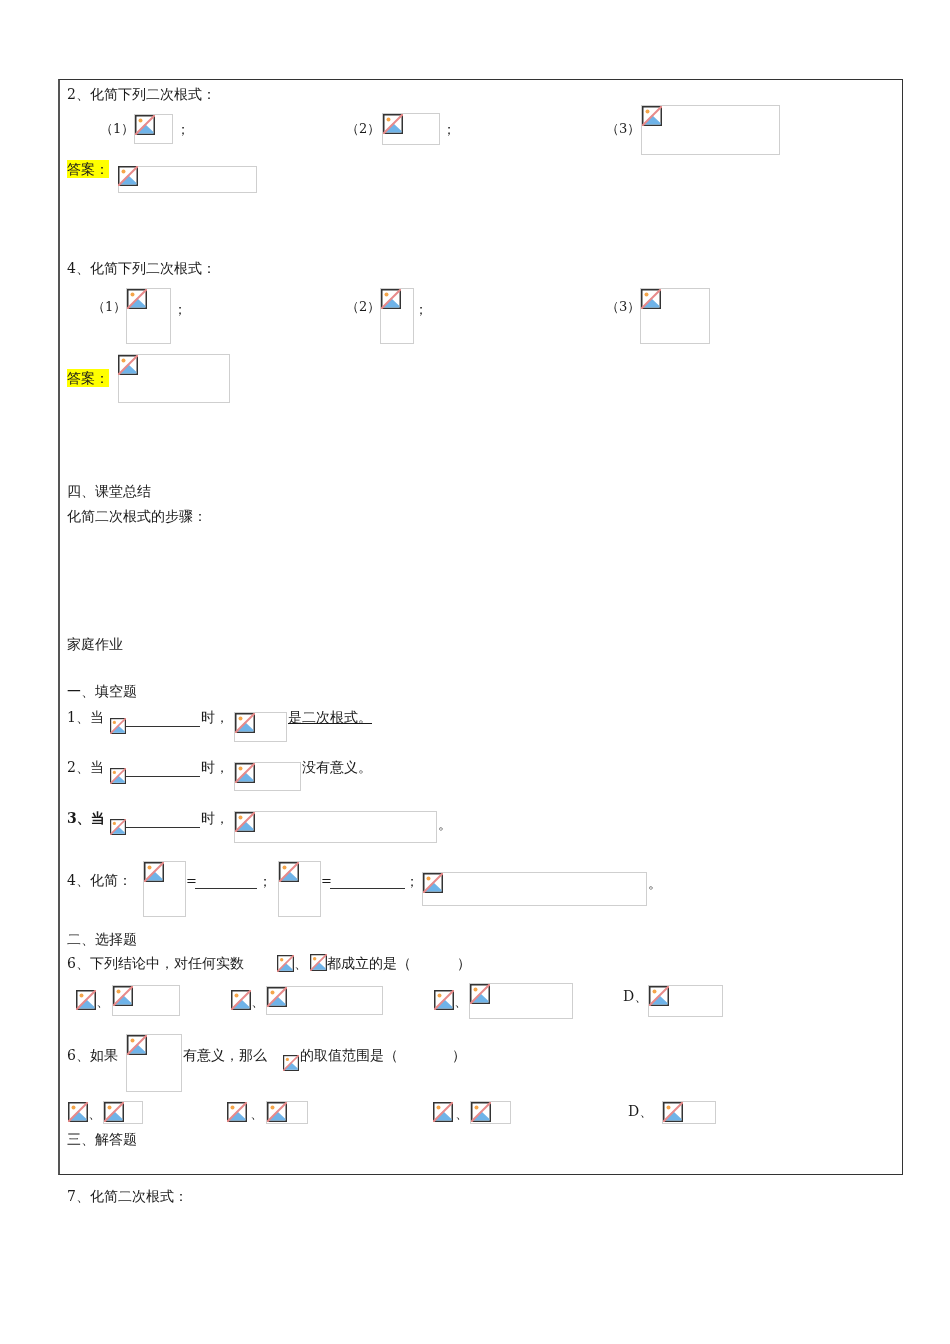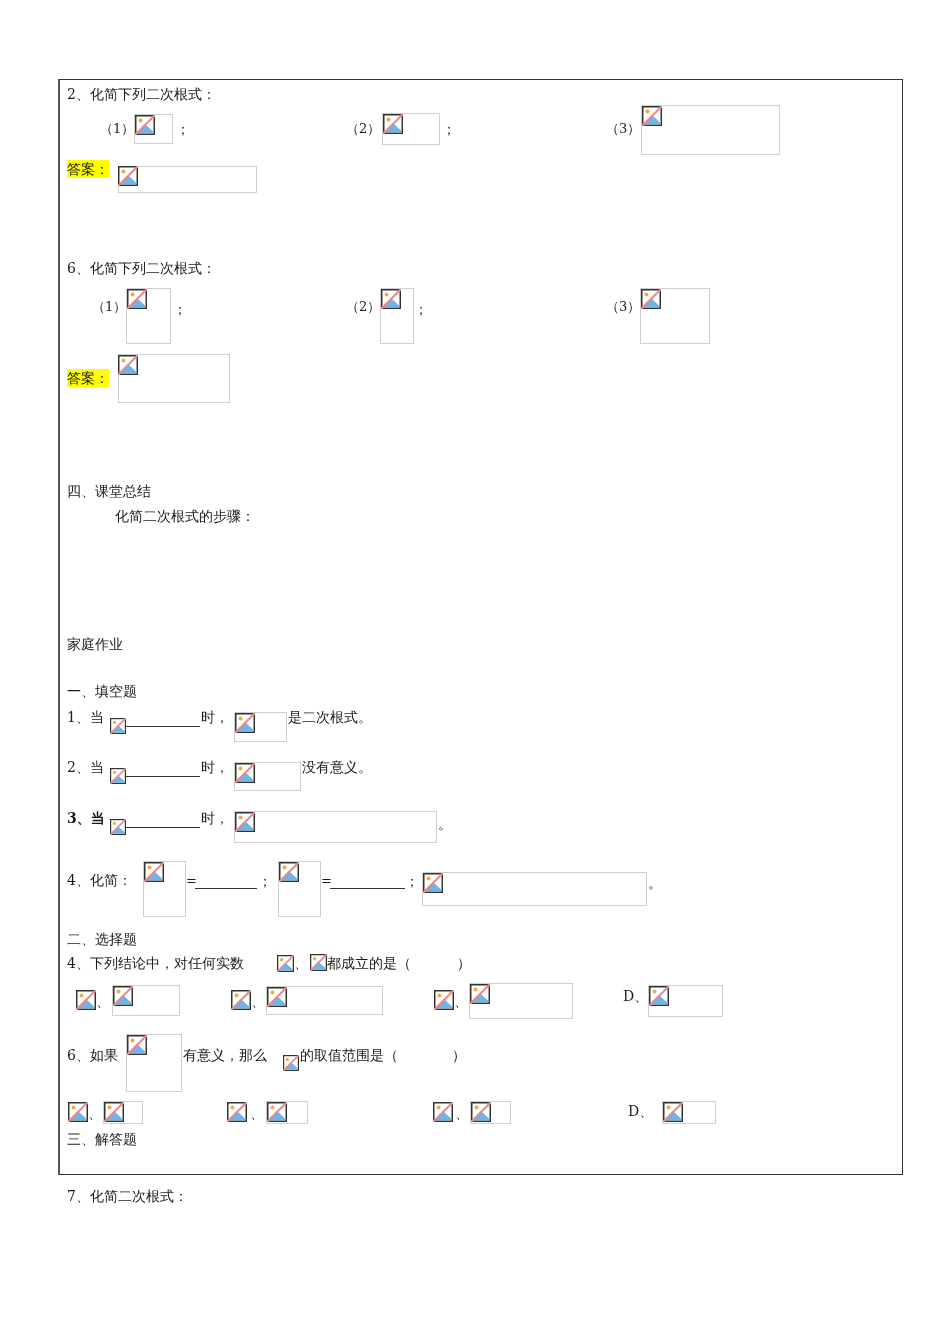--- a/index.html
+++ b/index.html
@@ -60,21 +60,21 @@
   </div>
 
 <div class="t hl" style="left:67px;top:160px;">答案：</div>
 <div class="box" style="left:118px;top:166px;width:139px;height:27px;"></div>
 <div class="ico" style="left:118px;top:166px;">
     <svg>
       <use href="#broken-img"></use>
     </svg>
   </div>
 
-<div class="t" style="left:67px;top:259px;">6、化简下列二次根式：</div>
+<div class="t" style="left:67px;top:259px;">4、化简下列二次根式：</div>
 <div class="t small" style="left:92px;top:298px;">（1）</div>
 <div class="box" style="left:126px;top:288px;width:45px;height:56px;"></div>
 <div class="ico" style="left:127px;top:289px;">
     <svg>
       <use href="#broken-img"></use>
     </svg>
   </div>
 <div class="t" style="left:173px;top:300px;">；</div>
 
 <div class="t small" style="left:346px;top:298px;">（2）</div>
@@ -96,40 +96,40 @@
 
 <div class="t hl" style="left:67px;top:369px;">答案：</div>
 <div class="box" style="left:118px;top:354px;width:112px;height:49px;"></div>
 <div class="ico" style="left:118px;top:355px;">
     <svg>
       <use href="#broken-img"></use>
     </svg>
   </div>
 
 <div class="t" style="left:67px;top:482px;">四、课堂总结</div>
-<div class="t" style="left:67px;top:507px;margin-left:48px;">化简二次根式的步骤：</div>
+<div class="t" style="left:67px;top:507px;">化简二次根式的步骤：</div>
 
 <div class="t" style="left:67px;top:635px;">家庭作业</div>
 <div class="t" style="left:67px;top:682px;">一、填空题</div>
 
 <div class="t" style="left:67px;top:708px;">1、当</div>
 <div class="ico" style="left:110px;top:718px;width:16px;height:16px;">
     <svg>
       <use href="#broken-img"></use>
     </svg>
   </div>
 <div class="blank" style="position:absolute;left:126px;top:712px;width:74px;"></div>
 <div class="t" style="left:201px;top:708px;">时，</div>
 <div class="box" style="left:234px;top:712px;width:53px;height:30px;"></div>
 <div class="ico" style="left:235px;top:713px;">
     <svg>
       <use href="#broken-img"></use>
     </svg>
   </div>
-<div class="t" style="left:288px;top:708px;">是二次根式。</div>
+<div class="t" style="left:288px;top:708px;text-decoration:underline;">是二次根式。</div>
 
 <div class="t" style="left:67px;top:758px;">2、当</div>
 <div class="ico" style="left:110px;top:768px;width:16px;height:16px;">
     <svg>
       <use href="#broken-img"></use>
     </svg>
   </div>
 <div class="blank" style="position:absolute;left:126px;top:762px;width:74px;"></div>
 <div class="t" style="left:201px;top:758px;">时，</div>
 <div class="box" style="left:234px;top:762px;width:67px;height:29px;"></div>
@@ -177,21 +177,21 @@
 <div class="t" style="left:405px;top:872px;">；</div>
 <div class="box" style="left:422px;top:872px;width:225px;height:34px;"></div>
 <div class="ico" style="left:423px;top:873px;">
     <svg>
       <use href="#broken-img"></use>
     </svg>
   </div>
 <div class="t" style="left:648px;top:874px;">。</div>
 
 <div class="t" style="left:67px;top:930px;">二、选择题</div>
-<div class="t" style="left:67px;top:954px;">4、下列结论中，对任何实数</div>
+<div class="t" style="left:67px;top:954px;">6、下列结论中，对任何实数</div>
 <div class="ico" style="left:277px;top:955px;width:17px;height:17px;">
     <svg>
       <use href="#broken-img"></use>
     </svg>
   </div>
 <div class="t" style="left:294px;top:954px;">、</div>
 <div class="ico" style="left:310px;top:954px;width:17px;height:17px;">
     <svg>
       <use href="#broken-img"></use>
     </svg>

